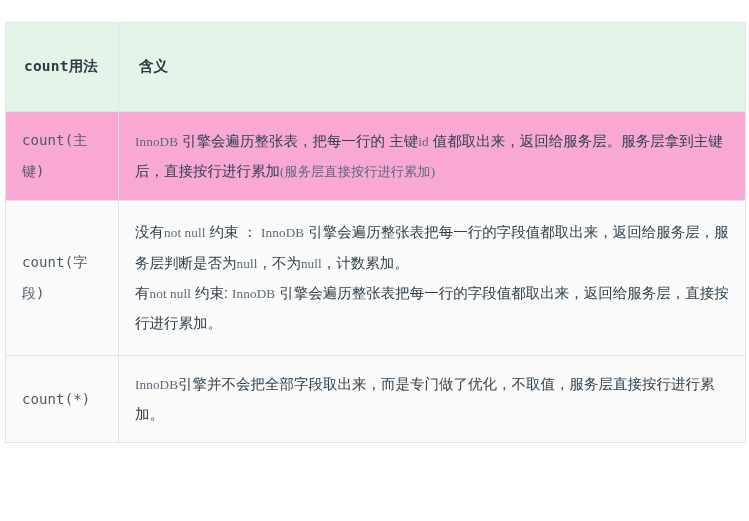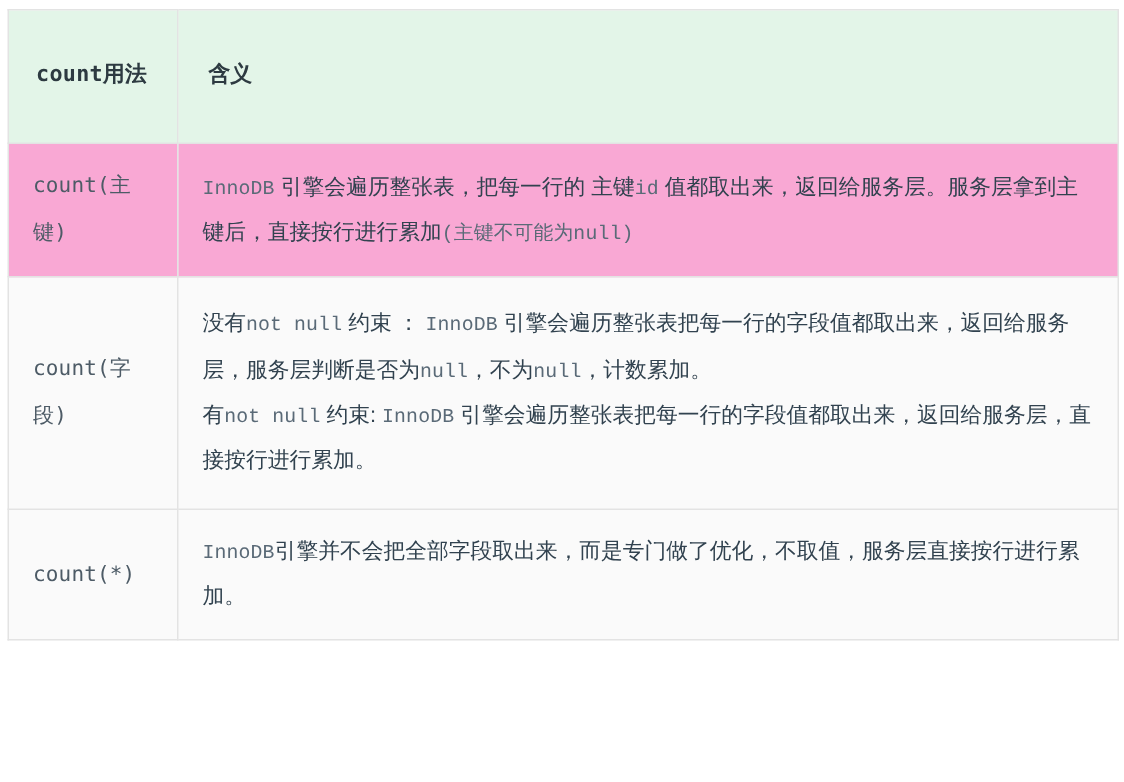--- a/index.html
+++ b/index.html
@@ -10,21 +10,21 @@
     height: 521px;
     overflow: hidden;
   }
   body {
     font-family: "Liberation Sans", "DejaVu Sans", sans-serif;
   }
 
   .table-wrap {
     position: absolute;
     left: 5px;
-    top: 6px;
+    top: 22px;
     width: 740px;
   }
 
   table.count-table {
     border-collapse: collapse;
     table-layout: fixed;
     width: 740px;
     border: 1px solid #e3e3e3;
   }
 
@@ -81,21 +81,21 @@
   td.meaning-cell {
     font-size: 14.5px;
     color: #31424f;
     line-height: 2.1;
     padding-left: 20px;
     padding-right: 18px;
   }
 
   
   .mono {
-    font-family: Liberation Mono, monospace;
+    font-family: Liberation Serif, serif;
     font-size: 13.2px;
     color: #5a6a77;
     letter-spacing: 0.1px;
   }
 
   tr.r1 td { height: 89px; }
   tr.r2 td { height: 155px; margin-top: 28px; }
   tr.r3 td { height: 88px; }
   tr.r4 td { height: 87px; }
 </style>
@@ -110,21 +110,21 @@
     </colgroup>
     <thead>
       <tr>
         <th class="head-usage">count用法</th>
         <th class="head-meaning">含义</th>
       </tr>
     </thead>
     <tbody>
       <tr class="r1 plain">
         <td class="usage-cell">count(主键)</td>
-        <td class="meaning-cell"><span class="mono">InnoDB</span><span> 引擎会遍历整张表，把每一行的 </span><span>主键</span><span class="mono">id</span><span> 值都取出来，返回给服务层。服务层拿到主键后，直接按行进行累加</span><span class="mono">(主键不可能为null)</span></td>
+        <td class="meaning-cell"><span class="mono">InnoDB</span><span> 引擎会遍历整张表，把每一行的 </span><span>主键</span><span class="mono">id</span><span> 值都取出来，返回给服务层。服务层拿到主键后，直接按行进行累加</span><span class="mono">(服务层直接按行进行累加)</span></td>
       </tr>
       <tr class="r2 zebra">
         <td class="usage-cell">count(字段)</td>
         <td class="meaning-cell"><span>没有</span><span class="mono">not null</span><span> 约束 ： </span><span class="mono">InnoDB</span><span> 引擎会遍历整张表把每一行的字段值都取出来，返回给服务层，服务层判断是否为</span><span class="mono">null</span><span>，不为</span><span class="mono">null</span><span>，计数累加。</span><br><span>有</span><span class="mono">not null</span><span> 约束: </span><span class="mono">InnoDB</span><span> 引擎会遍历整张表把每一行的字段值都取出来，返回给服务层，直接按行进行累加。</span></td>
       </tr>
       <tr class="r4 zebra">
         <td class="usage-cell">count(*)</td>
         <td class="meaning-cell"><span class="mono">InnoDB</span><span>引擎并不会把全部字段取出来，而是专门做了优化，不取值，服务层直接按行进行累加。</span></td>
       </tr>
     </tbody>

